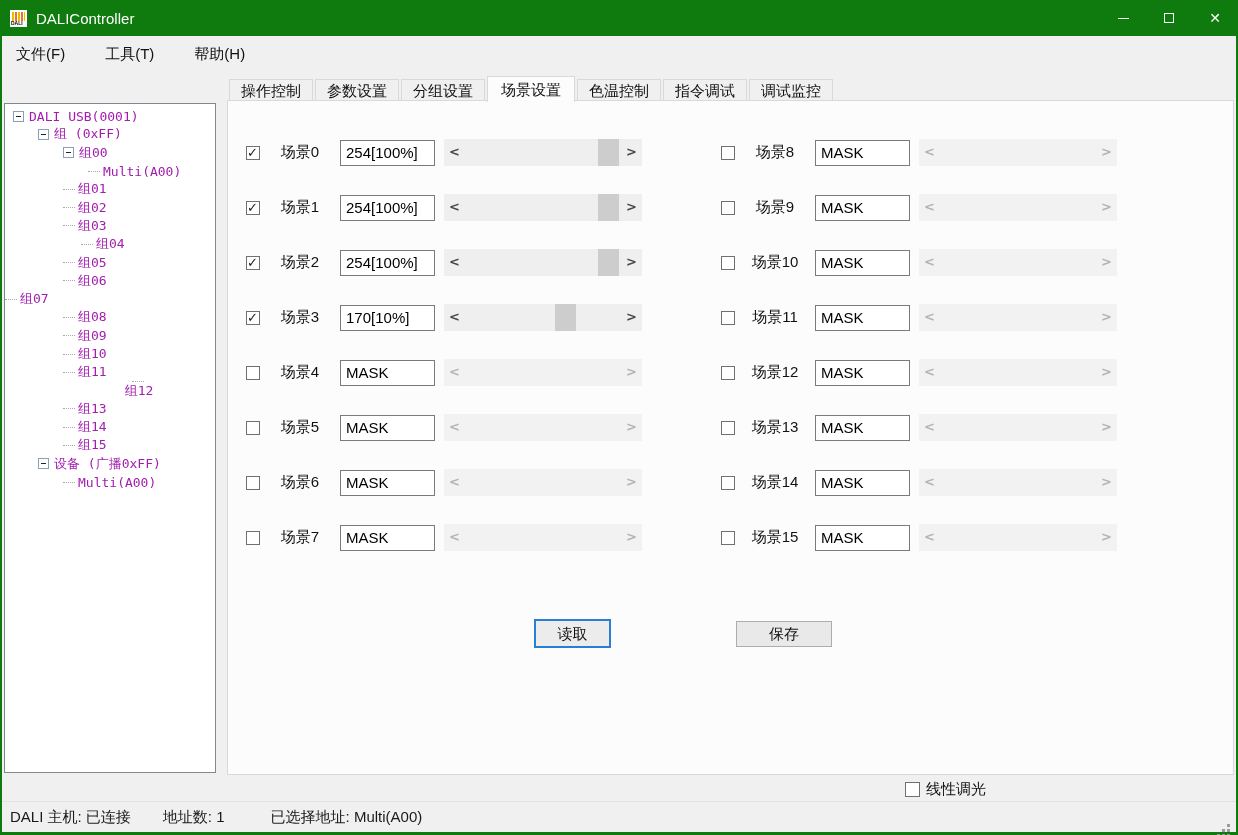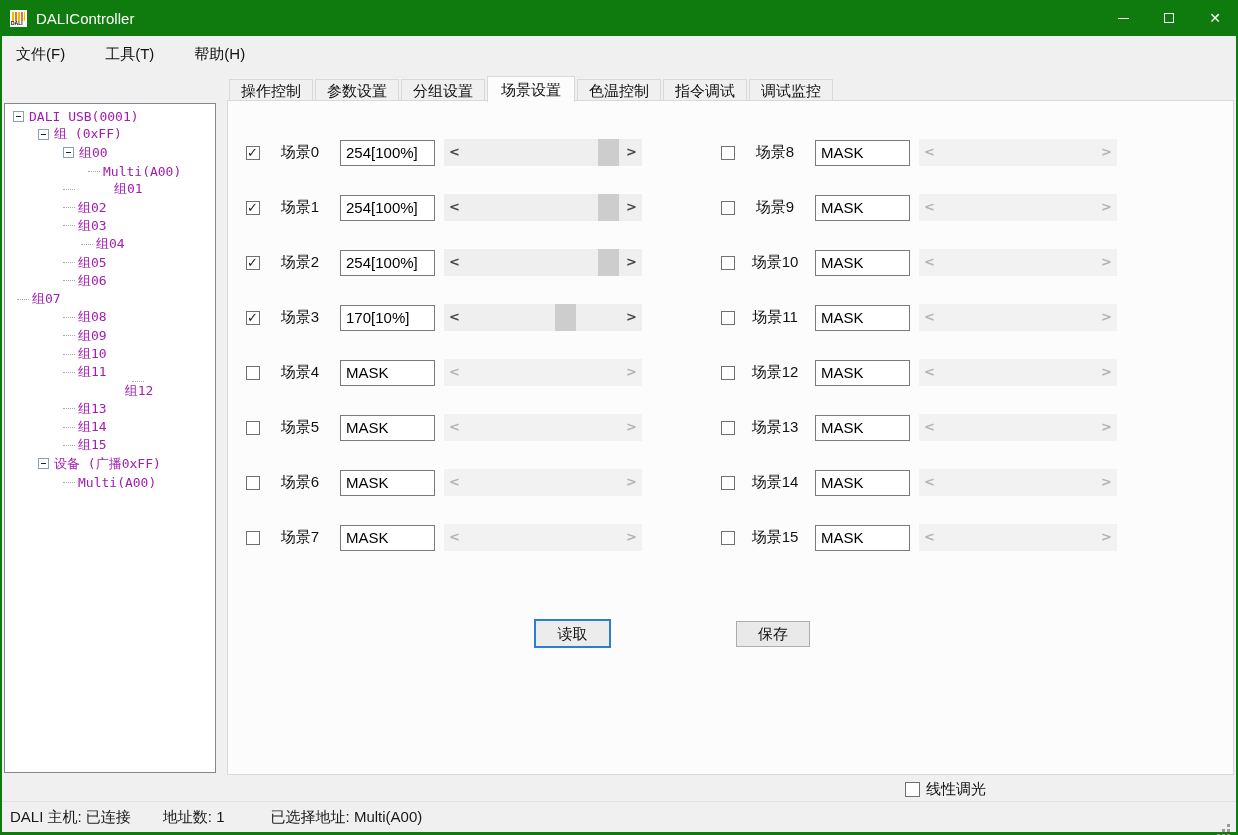--- a/index.html
+++ b/index.html
@@ -63,21 +63,21 @@
   .scrollbar { flex:none; position:relative; width:198px; height:27px; margin-left:9px; background:#efefef; }
   .scrollbar.disabled { background:#f2f2f2; }
   .sb-arrow { position:absolute; top:0; width:17px; height:27px; text-align:center; line-height:26px;
               font-size:13px; font-weight:bold; color:#474747; font-family:"DejaVu Sans",sans-serif; }
   .sb-arrow.left { left:2px; } .sb-arrow.right { right:2px; }
   .scrollbar.disabled .sb-arrow { color:#b3b3b3; }
   .sb-thumb { position:absolute; top:0; width:21px; height:27px; background:#cdcdcd; }
 
   .btn { position:absolute; text-align:center; font-size:15px; }
   .btn-read { left:306px; top:518px; width:77px; height:29px; line-height:25px; background:#ececec; border:2px solid #2a7fd4; }
-  .btn-save { left:508px; top:520px; width:74px; height:26px; line-height:24px; background:#e9e9e9; border:1px solid #adadad; }
+  .btn-save { left:508px; top:520px; width:96px; height:26px; line-height:24px; background:#e9e9e9; border:1px solid #adadad; }
 
   
   .linear-row { position:absolute; left:903px; top:708px; display:flex; align-items:center; }
   .linear-row .cb { width:15px; height:15px; }
   .linear-label { margin-left:6px; font-size:15px; }
 
   
   .statusbar { position:absolute; left:0; top:801px; width:1234px; height:31px; background:#f0f0f0;
                border-top:1px solid #e2e2e2; display:flex; align-items:center; font-size:15px; color:#1a1a1a; }
   .sb-host { margin-left:8px; } .sb-count { margin-left:32px; } .sb-sel { margin-left:46px; }
@@ -126,21 +126,21 @@
           <span>组 (0xFF)</span>
         </div>
         <div class="tree-item" style="padding-left: 58px;">
           <span class="expander"></span>
           <span>组00</span>
         </div>
         <div class="tree-item" style="padding-left: 83px;">
           <span class="connector"></span>
           <span>Multi(A00)</span>
         </div>
-        <div class="tree-item" style="padding-left: 58px; gap: 36px;">
+        <div class="tree-item" style="padding-left: 58px;">
           <span class="connector"></span>
           <span>组01</span>
         </div>
         <div class="tree-item" style="padding-left: 58px;">
           <span class="connector"></span>
           <span>组02</span>
         </div>
         <div class="tree-item" style="padding-left: 58px;">
           <span class="connector"></span>
           <span>组03</span>
@@ -150,21 +150,21 @@
           <span>组04</span>
         </div>
         <div class="tree-item" style="padding-left: 58px;">
           <span class="connector"></span>
           <span>组05</span>
         </div>
         <div class="tree-item" style="padding-left: 58px;">
           <span class="connector"></span>
           <span>组06</span>
         </div>
-        <div class="tree-item" style=" margin-left: 12px;">
+        <div class="tree-item" style="">
           <span class="connector"></span>
           <span>组07</span>
         </div>
         <div class="tree-item" style="padding-left: 58px;">
           <span class="connector"></span>
           <span>组08</span>
         </div>
         <div class="tree-item" style="padding-left: 58px;">
           <span class="connector"></span>
           <span>组09</span>

